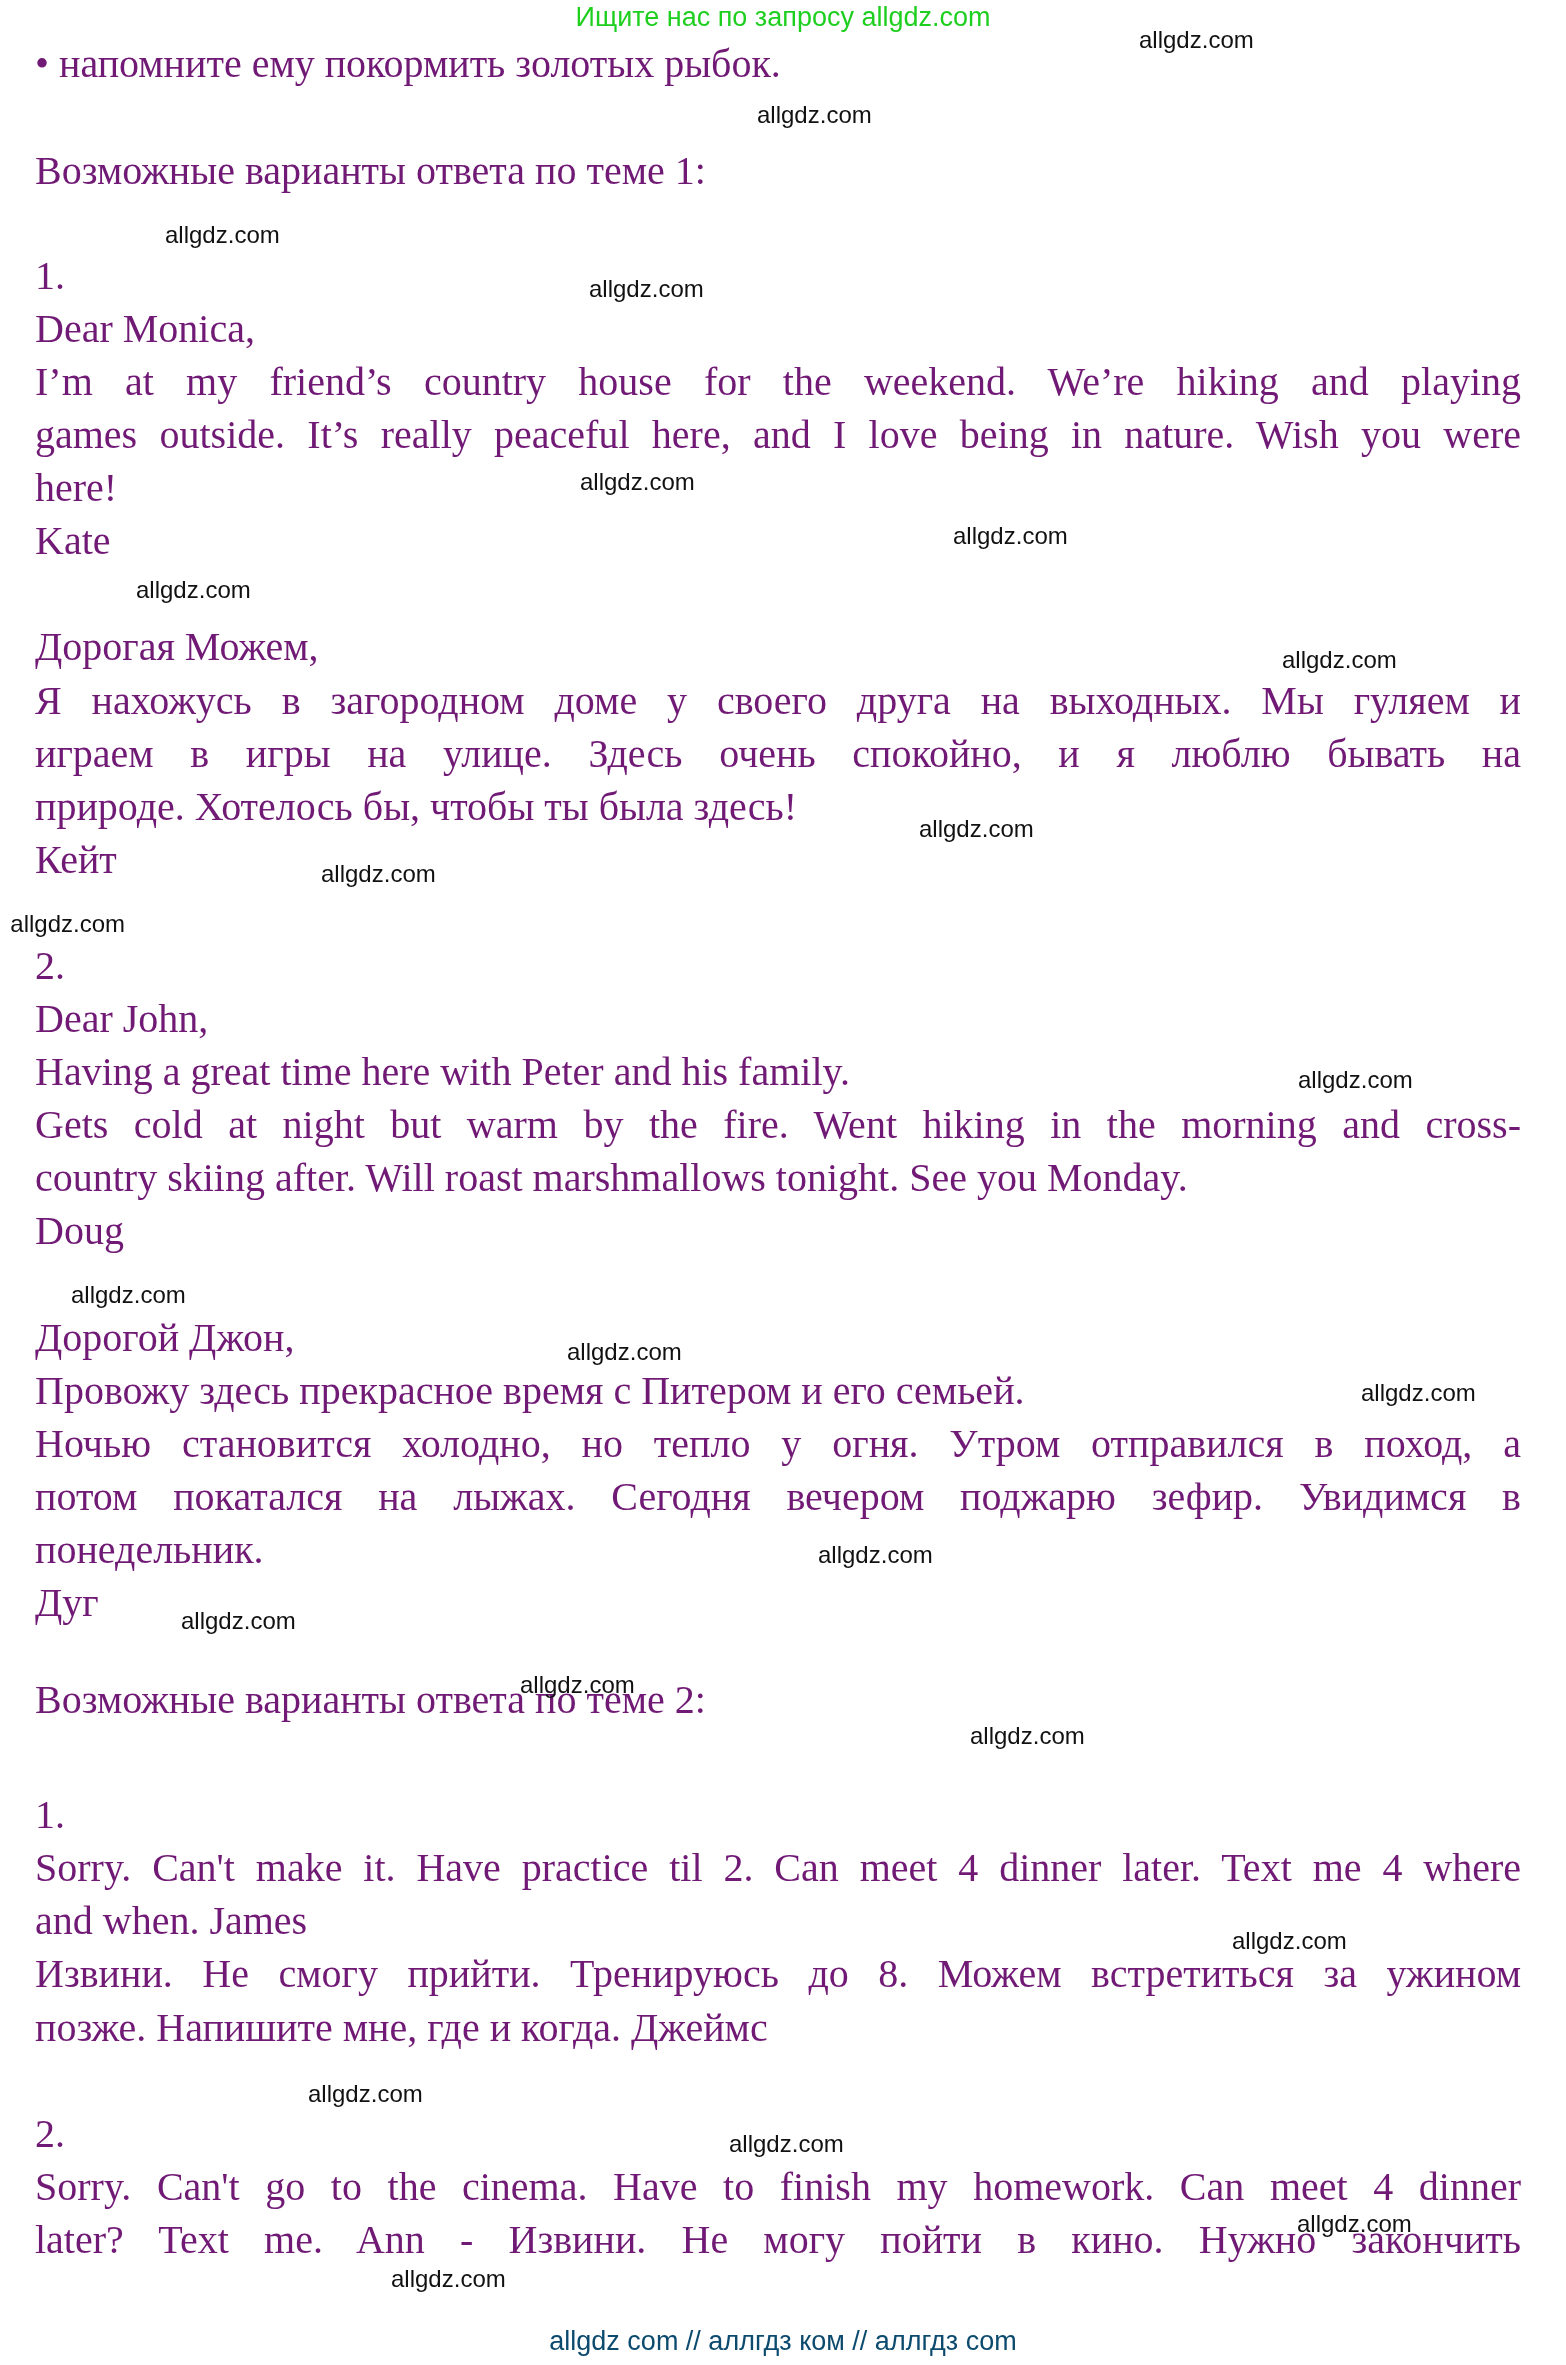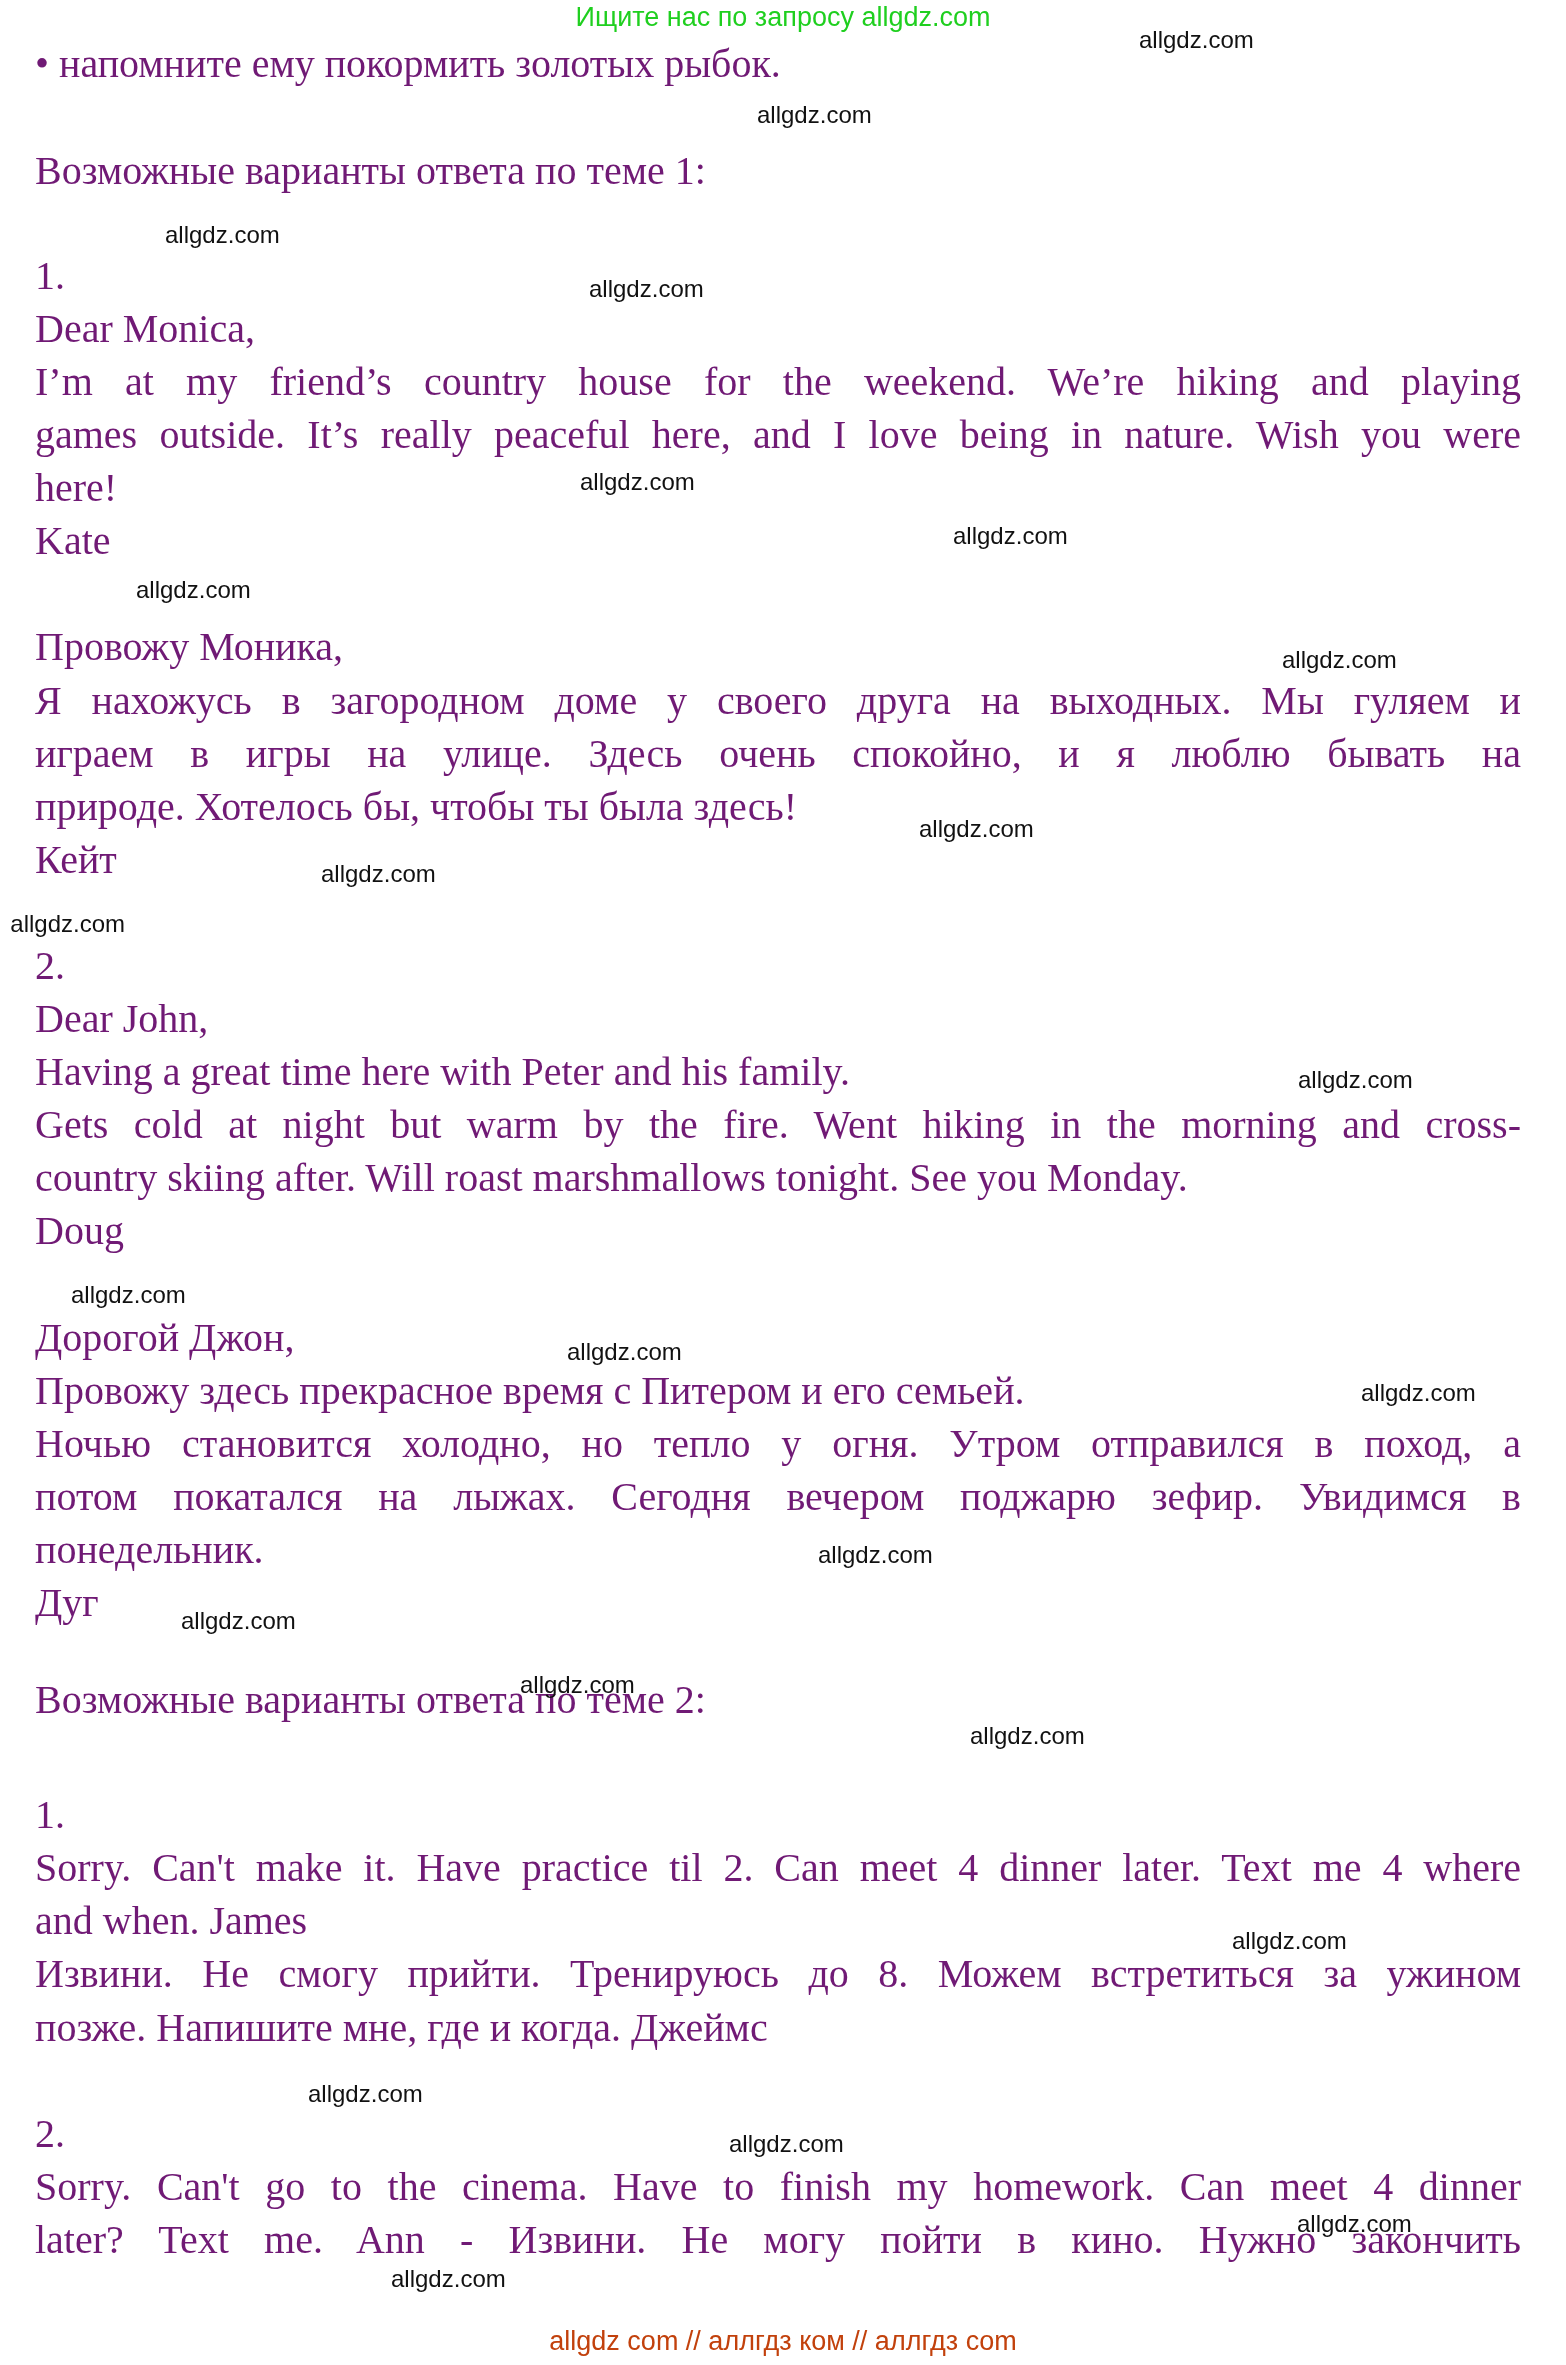--- a/index.html
+++ b/index.html
@@ -1,37 +1,37 @@
 <!DOCTYPE html>
 <html style="font-size:12.7px"><head>
 <meta charset="utf-8">
 <style>
   html, body { margin: 0; padding: 0; background: #ffffff; }
   body { width: 1566px; height: 2366px; position: relative; overflow: hidden; }
   .header { position: absolute; top: 0; left: 0; width: 1566px; text-align: center; font-family: "Liberation Sans", sans-serif; font-size: 27px; color: #1fcf1f; line-height: 35px; }
-  .footer { position: absolute; top: 2324px; left: 0; width: 1566px; text-align: center; font-family: "Liberation Sans", sans-serif; font-size: 27px; color: #c2410c; line-height: 35px; }
+  .footer { position: absolute; top: 2324px; left: 0; width: 1566px; text-align: center; font-family: "Liberation Sans", sans-serif; font-size: 27px; color: #0c4a6e; line-height: 35px; }
   .line { position: absolute; left: 35px; font-family: "Liberation Serif", serif; font-size: 40px; color: #701a75; white-space: nowrap; line-height: 48px; }
   .just { width: 1486px; text-align: justify; text-align-last: justify; white-space: normal; }
   .wm { position: absolute; font-family: "Liberation Sans", sans-serif; font-size: 24px; color: #111; white-space: nowrap; line-height: 27px; }
 </style>
 </head>
 <body>
 
 <div class="header">Ищите нас по запросу allgdz.com</div>
 
 <div id="content">
     <div class="line" style="top: 40px;">• напомните ему покормить золотых рыбок.</div>
     <div class="line" style="top: 147px;">Возможные варианты ответа по теме 1:</div>
     <div class="line" style="top: 252px;">1.</div>
     <div class="line" style="top: 305px;">Dear Monica,</div>
     <div class="line just" style="top: 358px;">I’m at my friend’s country house for the weekend. We’re hiking and playing</div>
     <div class="line just" style="top: 411px;">games outside. It’s really peaceful here, and I love being in nature. Wish you were</div>
     <div class="line" style="top: 464px;">here!</div>
     <div class="line" style="top: 517px;">Kate</div>
-    <div class="line" style="top: 623px;">Провожу Моника,</div>
+    <div class="line" style="top: 623px;">Дорогая Можем,</div>
     <div class="line just" style="top: 677px;">Я нахожусь в загородном доме у своего друга на выходных. Мы гуляем и</div>
     <div class="line just" style="top: 730px;">играем в игры на улице. Здесь очень спокойно, и я люблю бывать на</div>
     <div class="line" style="top: 783px;">природе. Хотелось бы, чтобы ты была здесь!</div>
     <div class="line" style="top: 836px; text-align: right;">Кейт</div>
     <div class="line" style="top: 942px;">2.</div>
     <div class="line" style="top: 995px;">Dear John,</div>
     <div class="line" style="top: 1048px;">Having a great time here with Peter and his family.</div>
     <div class="line just" style="top: 1101px;">Gets cold at night but warm by the fire. Went hiking in the morning and cross-</div>
     <div class="line" style="top: 1154px;">country skiing after. Will roast marshmallows tonight. See you Monday.</div>
     <div class="line" style="top: 1207px;">Doug</div>

